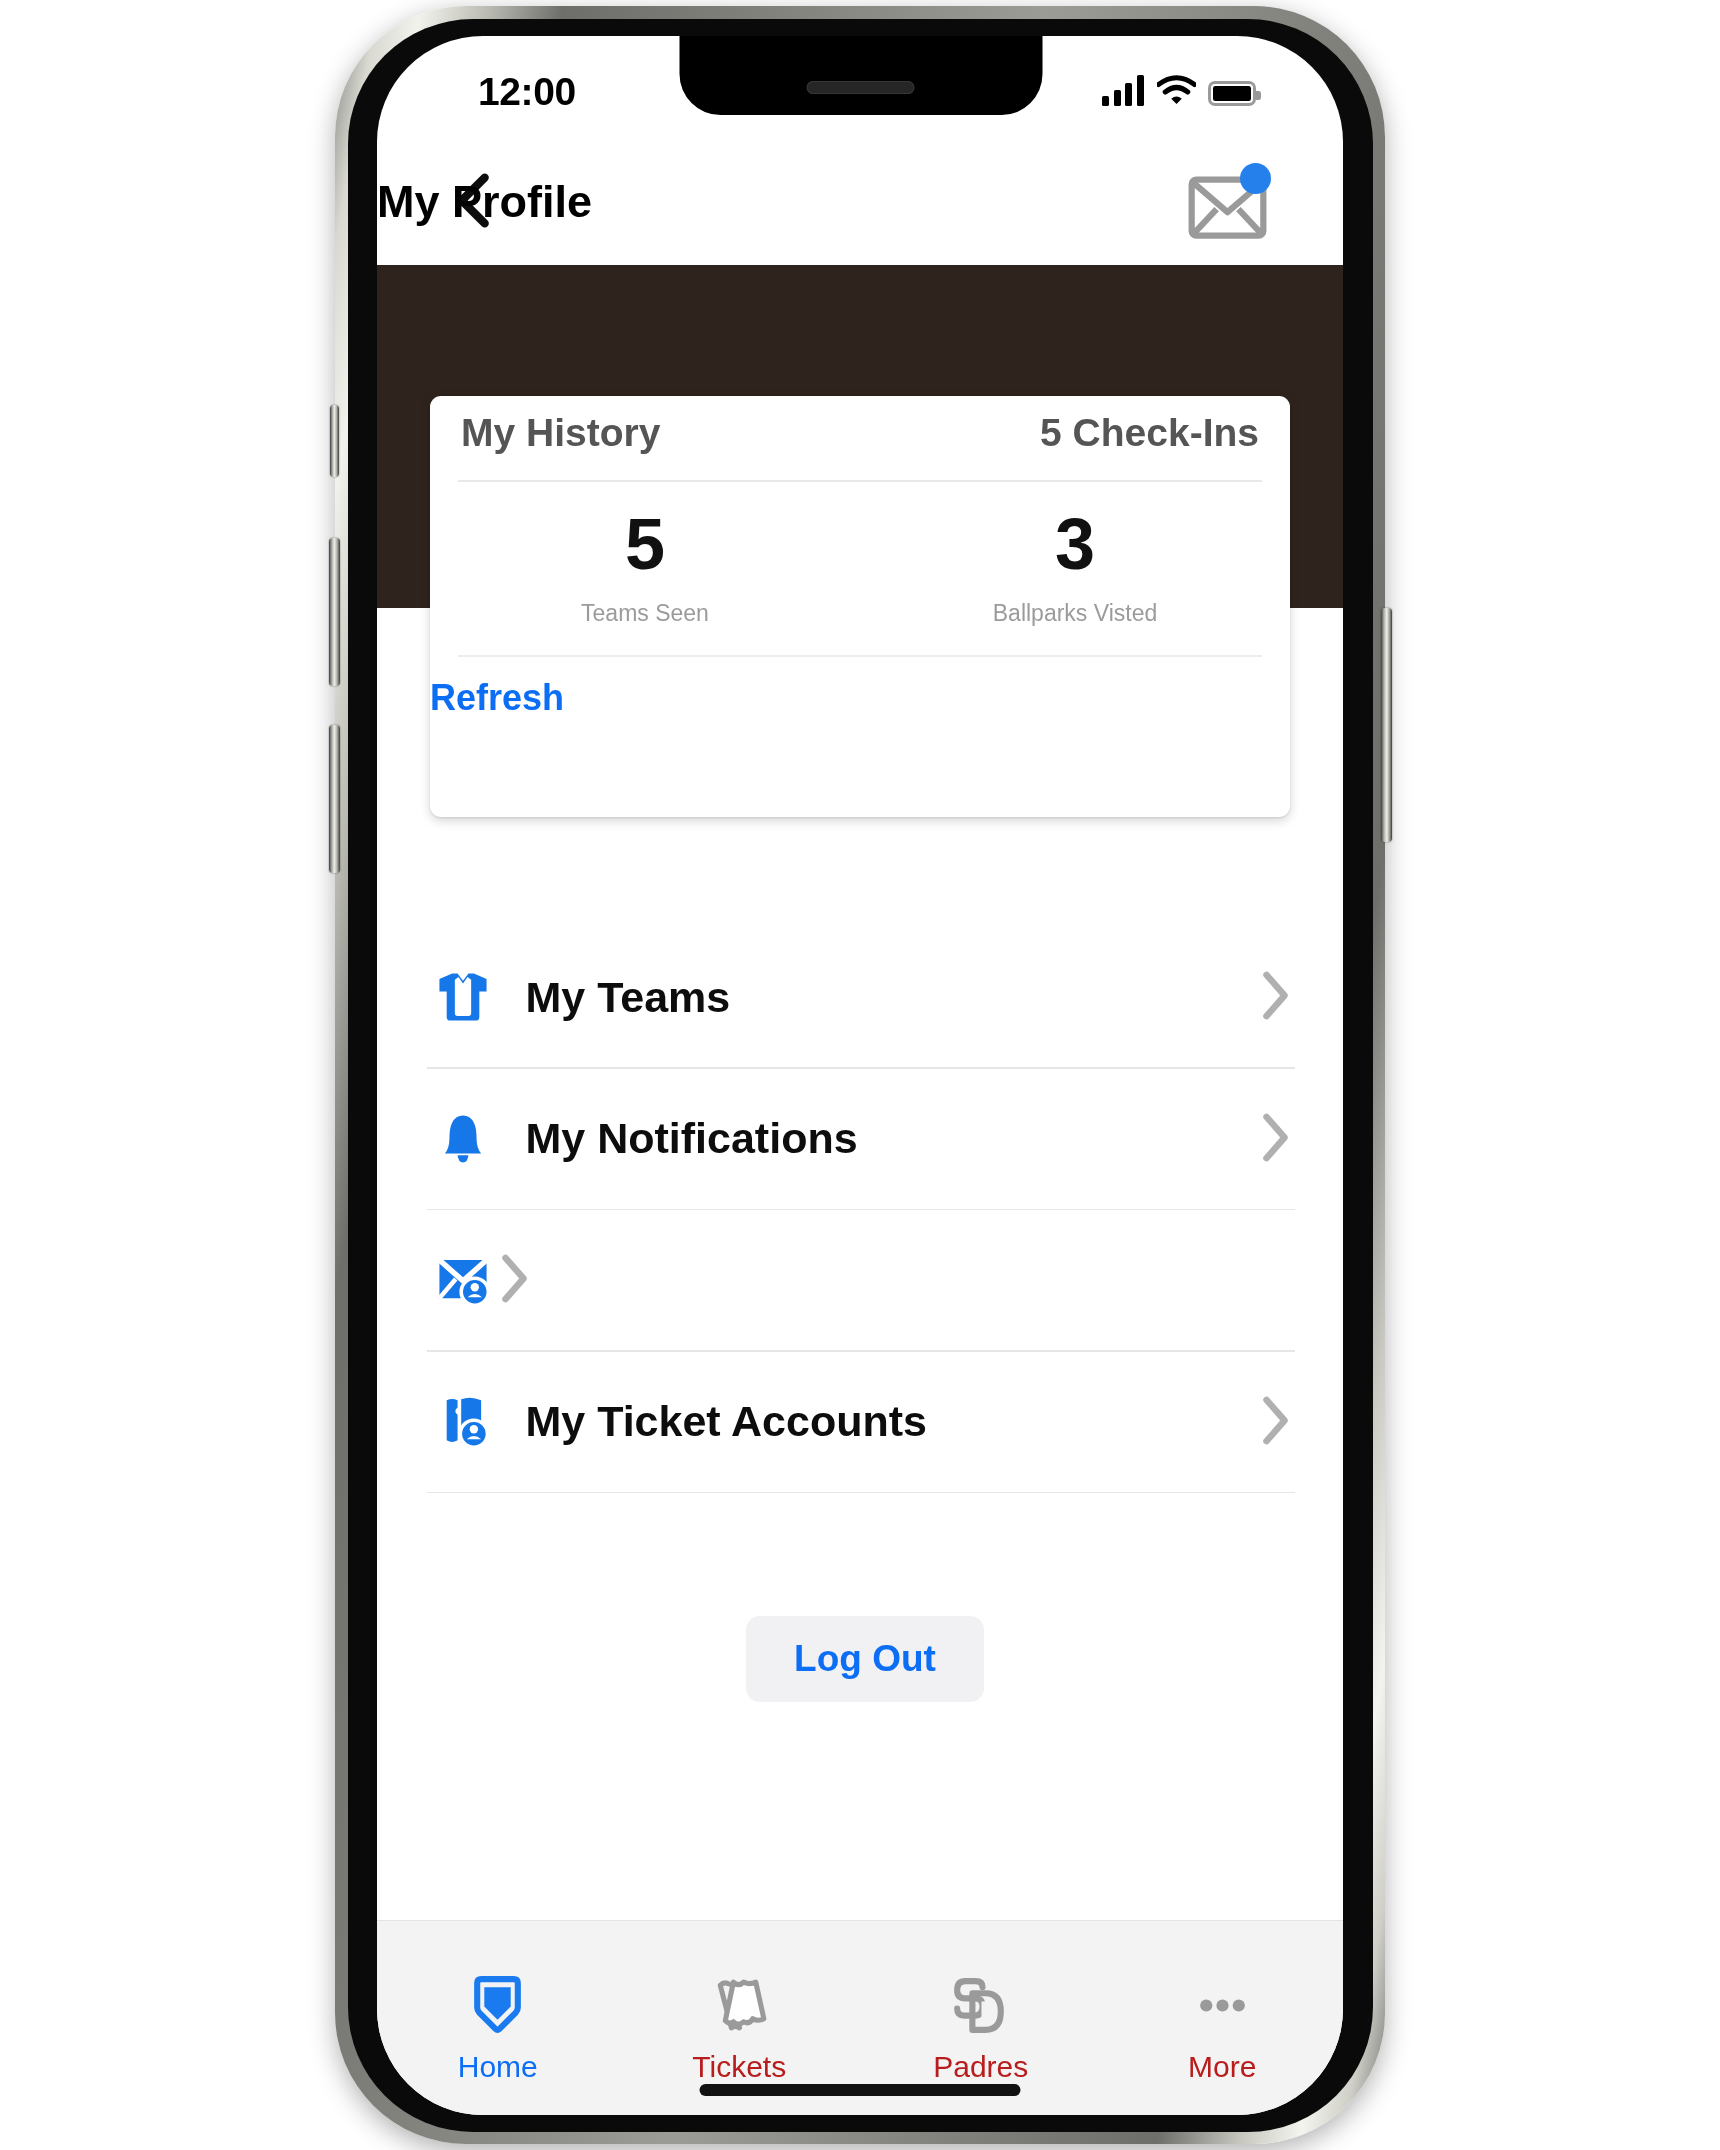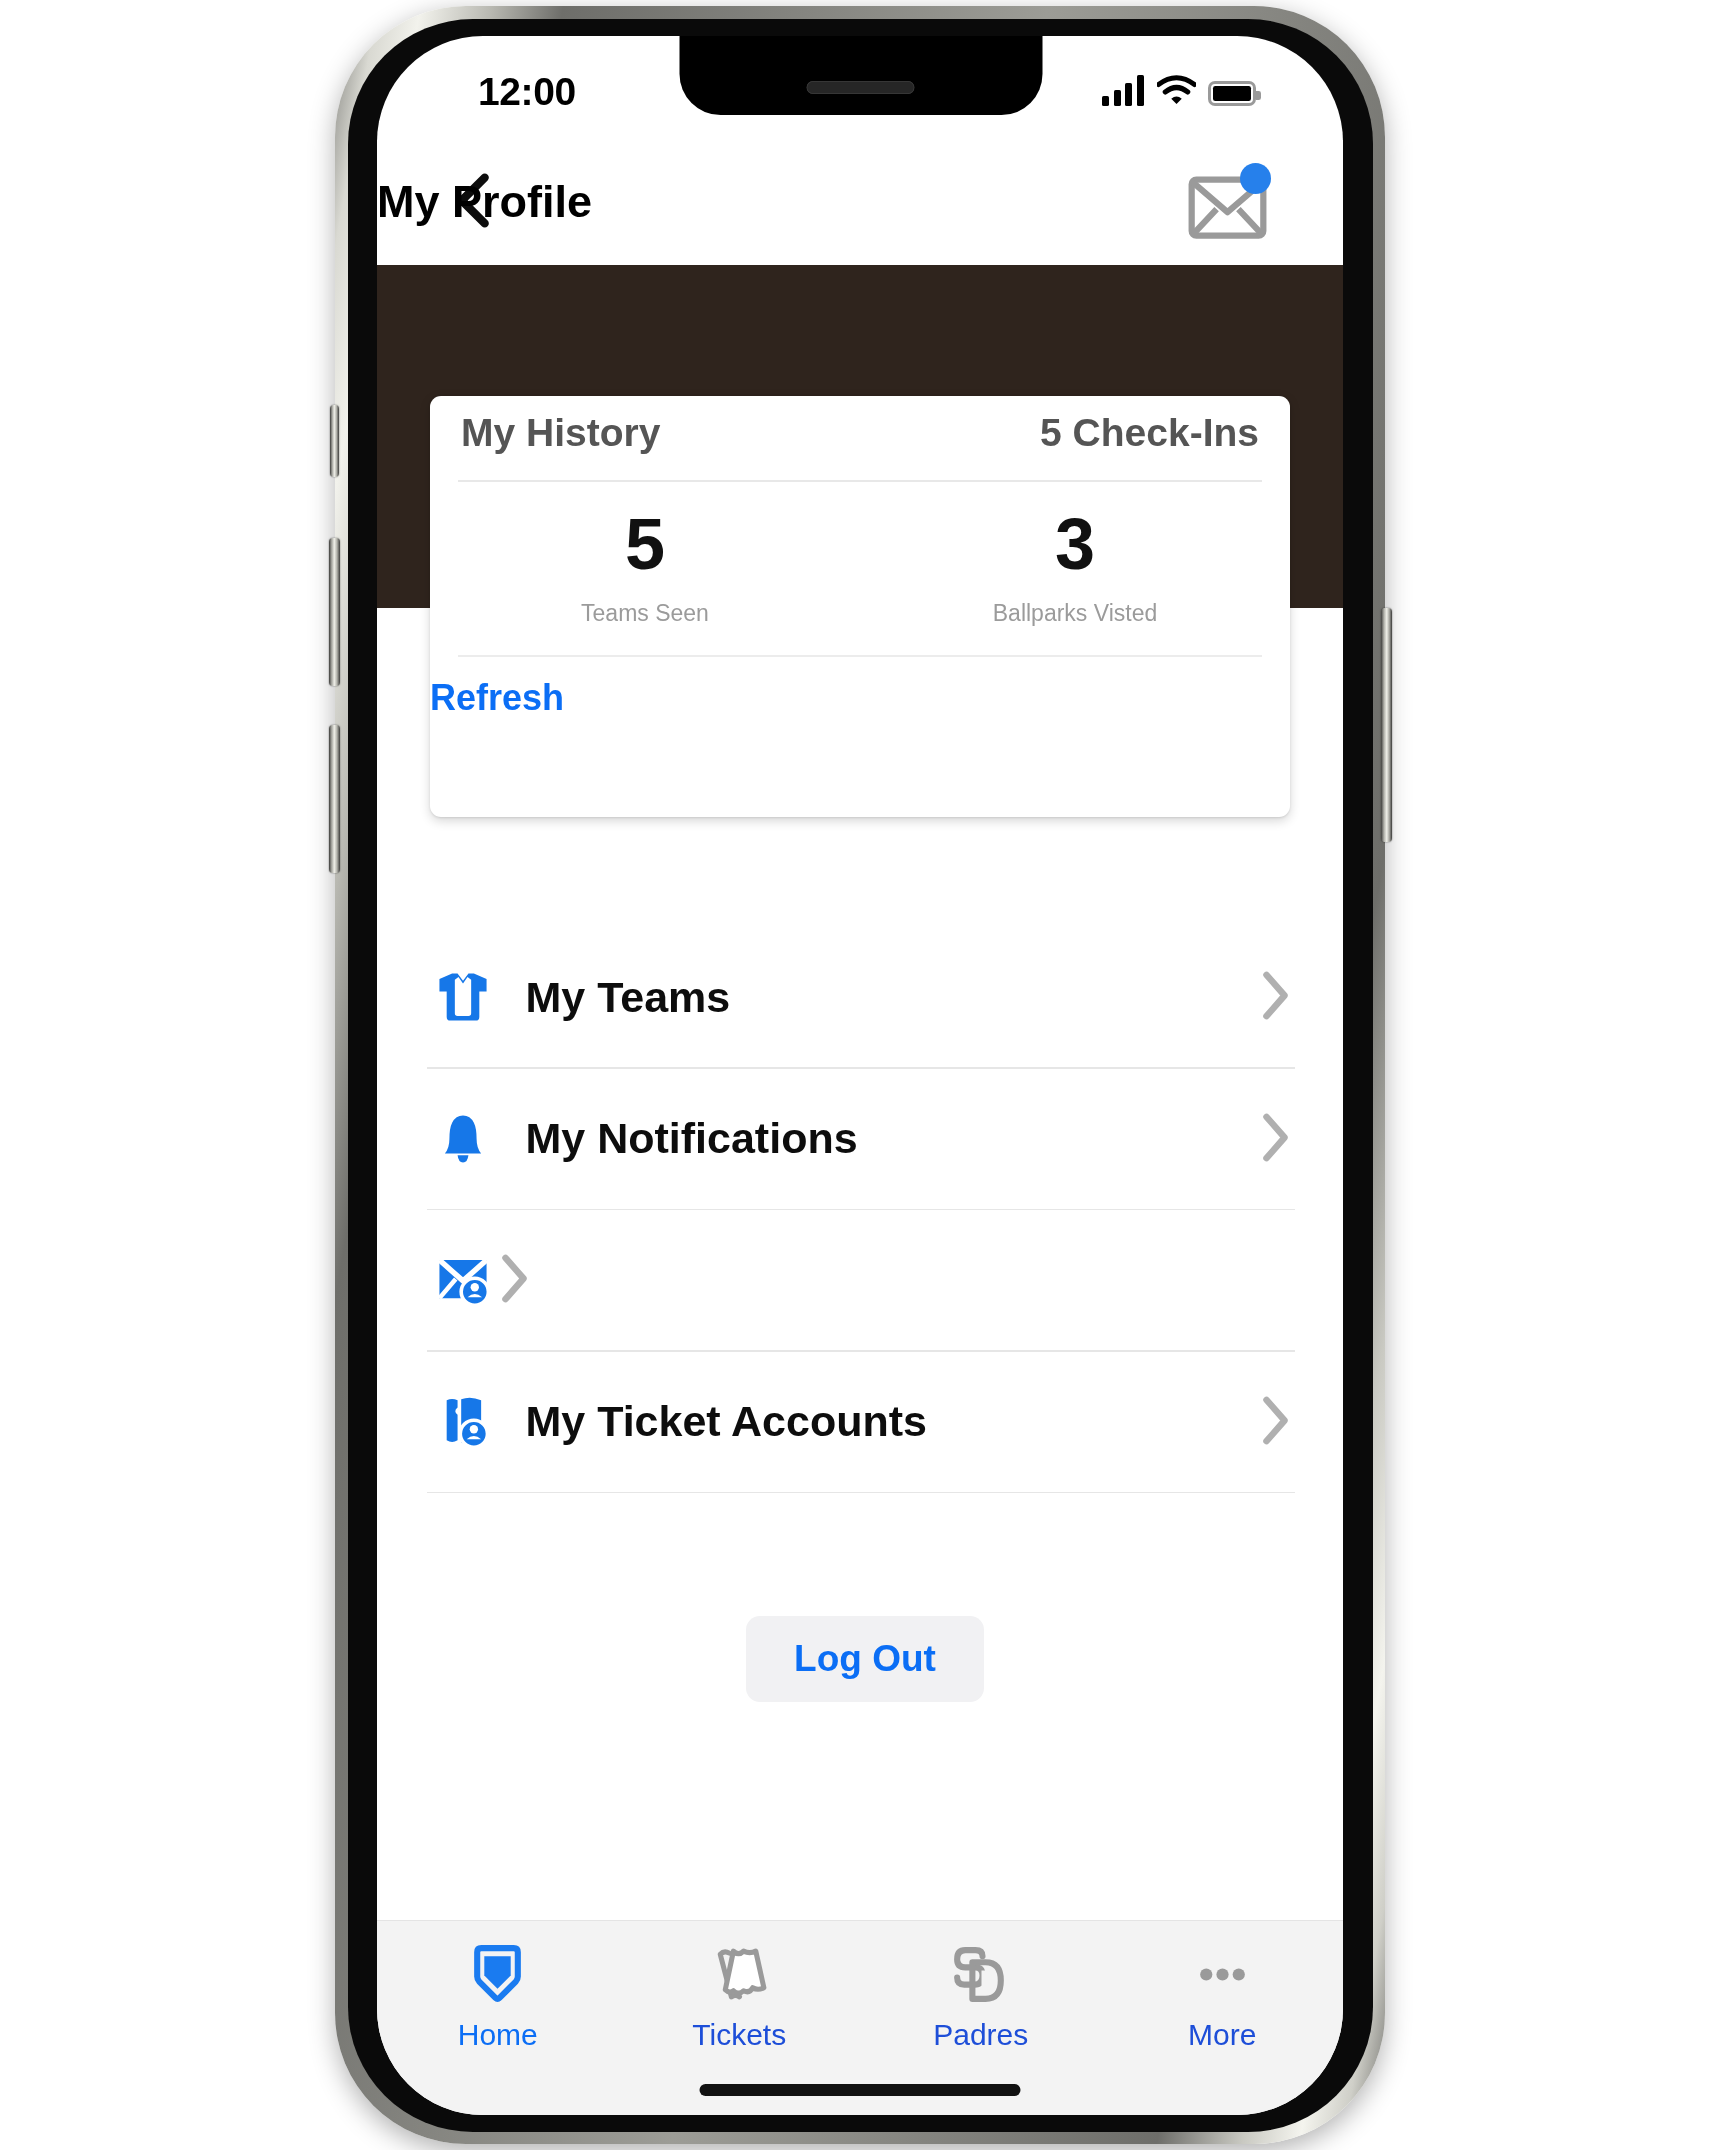--- a/index.html
+++ b/index.html
@@ -147,21 +147,21 @@
   .menu-row .m-chev { width: 36px; }
   .menu-div { height: 1.6px; background: #e6e6e6; margin: 0 48px 0 50px; }
   .logout-btn {
     display: inline-block; padding: 22px 48px;
     background: #f1f1f3; border: none; border-radius: 14px;
     font-family: "Liberation Sans", sans-serif;
     font-size: 37px; font-weight: 700; color: #0b6ef5; cursor: pointer; margin-left: 10px;
   }
   .tab { flex: 1; display: flex; flex-direction: column; align-items: center; justify-content: flex-start; padding-top: 18.7px; cursor: pointer; }
   .tab .tb-ico { height: 69px; display: flex; align-items: center; justify-content: center; }
-  .tab .tb-lbl { margin-top: 9.4px; font-size: 30px; color: #1d4ed8; }
+  .tab .tb-lbl { margin-top: 9.4px; font-size: 30px; color: #b91c1c; }
   .tab.active .tb-lbl { color: #0b6ef5; }
 </style>
 </head>
 <body>
 
 <div id="stage">
 
   <div class="phone-outer"></div>
   <div class="phone-bezel"></div>
 
@@ -264,21 +264,21 @@
             </svg>
         </span>
       </div>
       <div class="menu-div"></div>
     </div>
 
     <div style="position:absolute;left:0;top:1580px;width:966px;text-align:center;">
       <button class="logout-btn">Log Out</button>
     </div>
 
-    <div style="position:absolute;left:0;bottom:0;width:966px;height:195px;background:#f3f3f3;border-top:1.6px solid #e4e4e4;display:flex;">
+    <div style="position:absolute;left:0;bottom:0;width:966px;height:195px;background:#f3f3f3;border-top:1.6px solid #e4e4e4;display:flex;align-items:center;">
 
       <div class="tab active">
         <span class="tb-ico">
           <svg width="65" height="65" viewBox="0 0 64 64">
             <path d="M12 10 Q12 6 16 6 L48 6 Q52 6 52 10 L52 34 Q52 37 50 39 L34 55 Q32 57 30 55 L14 39 Q12 37 12 34 Z" fill="none" stroke="#1a7bf0" stroke-width="6" stroke-linejoin="round"></path>
             <path d="M19 14 L45 14 L45 33 L32 46 L19 33 Z" fill="#1a7bf0"></path>
           </svg>
         </span>
         <span class="tb-lbl">Home</span>
       </div>

